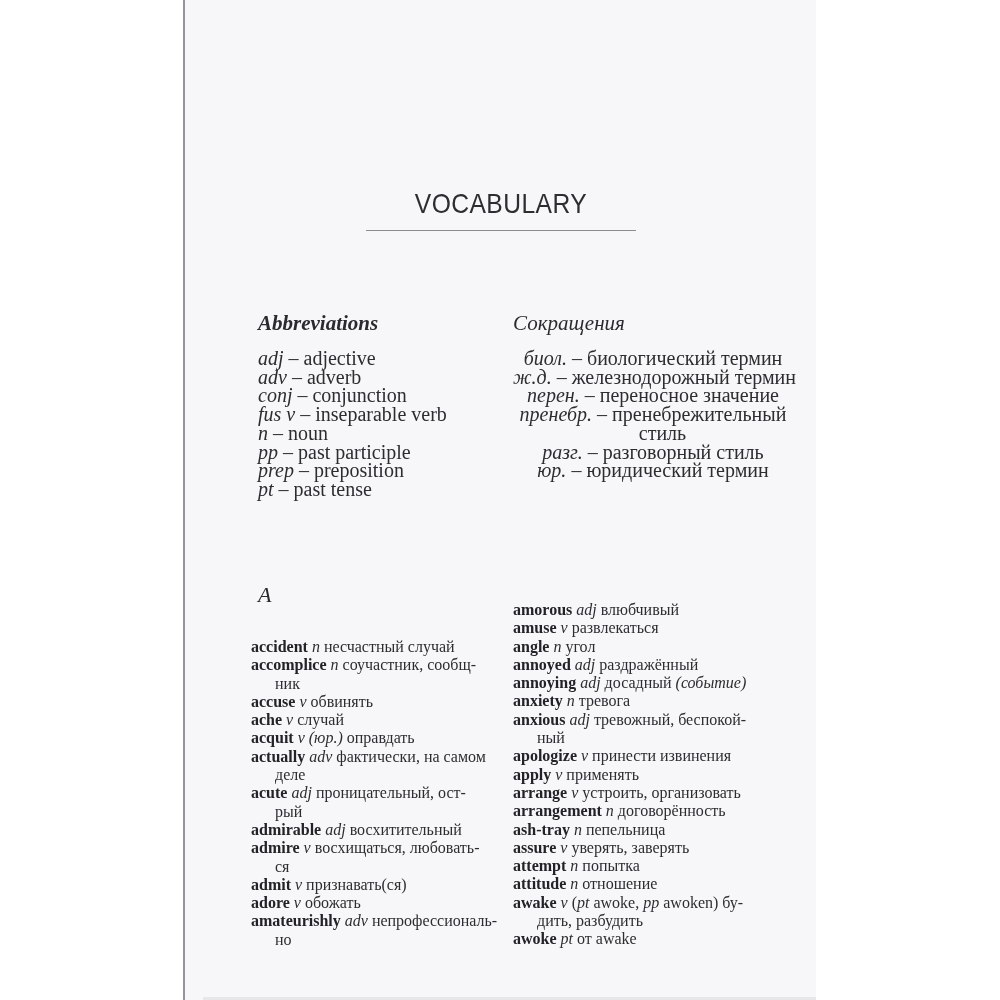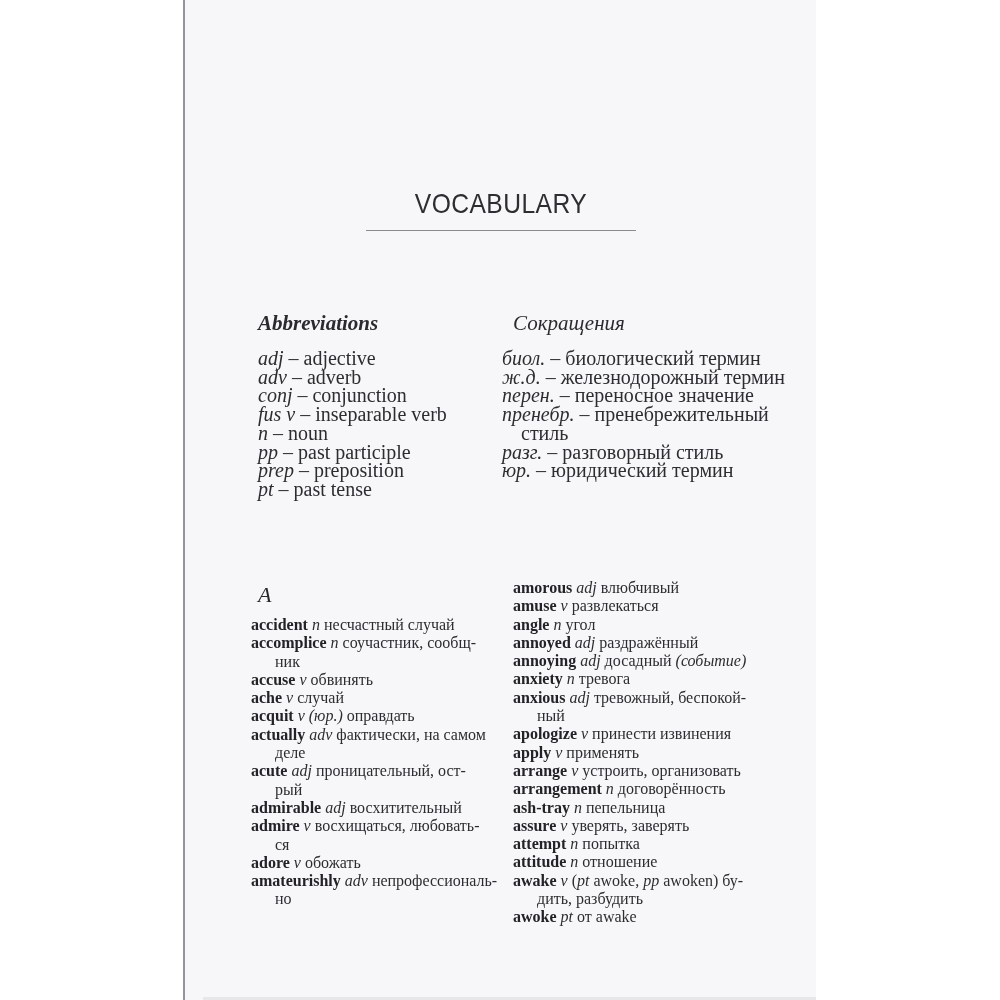--- a/index.html
+++ b/index.html
@@ -28,31 +28,31 @@
     position:absolute;top:230px;left:50%;transform:translateX(-50%);
     width:270px;height:1px;background:#8c8c90;
   }
   .abb-heading{
     position:absolute;font-style:italic;font-size:21px;line-height:26px;color:#2b2b2f;
   }
   .abb-heading.en{left:73px;top:310px;font-weight:bold;}
   .abb-heading.ru{left:328px;top:310px;}
   .abb-list{position:absolute;top:349px;color:#2d2d31;}
   .abb-list.en{left:73px;width:250px;}
-  .abb-list.ru{left:317px;width:280px;}
+  .abb-list.ru{left:328px;width:280px;text-align:center;}
   .abb-item{
     font-size:20px;line-height:18.7px;white-space:pre;
     padding-left:19px;text-indent:-19px;
   }
   .abb-term{font-style:italic;}
   .letter{
     position:absolute;left:73px;top:582px;
     font-style:italic;font-size:22px;line-height:26px;color:#28282c;
   }
-  .dict-col{position:absolute;color:#2d2d31;}
+  .dict-col{position:absolute;color:#2d2d31;margin-top:22px;}
   .dict-col.left{left:66px;top:616px;width:252px;}
   .dict-col.right{left:328px;top:579px;width:264px;}
   .entry{
     font-size:16px;line-height:18.3px;white-space:pre;
     padding-left:24px;text-indent:-24px;
   }
   .r-b{font-weight:700;color:#232327;}
   .r-i{font-style:italic;}
 </style>
 </head>
@@ -98,20 +98,21 @@
         <div class="entry"><span class="r-b">accuse </span><span class="r-i">v </span><span class="r-r">обвинять</span></div>
         <div class="entry"><span class="r-b">ache </span><span class="r-i">v </span><span class="r-r">случай</span></div>
         <div class="entry"><span class="r-b">acquit </span><span class="r-i">v (юр.) </span><span class="r-r">оправдать</span></div>
         <div class="entry"><span class="r-b">actually </span><span class="r-i">adv </span><span class="r-r">фактически, на самом
 деле</span></div>
         <div class="entry"><span class="r-b">acute </span><span class="r-i">adj </span><span class="r-r">проницательный, ост-
 рый</span></div>
         <div class="entry"><span class="r-b">admirable </span><span class="r-i">adj </span><span class="r-r">восхитительный</span></div>
         <div class="entry"><span class="r-b">admire </span><span class="r-i">v </span><span class="r-r">восхищаться, любовать-
 ся</span></div>
+        <div class="entry"><span class="r-b">admit </span><span class="r-i">v </span><span class="r-r">признавать(ся)</span></div>
         <div class="entry"><span class="r-b">adore </span><span class="r-i">v </span><span class="r-r">обожать</span></div>
         <div class="entry"><span class="r-b">amateurishly </span><span class="r-i">adv </span><span class="r-r">непрофессиональ-
 но</span></div>
       </div>
     <div class="dict-col right" id="dict-right">
         <div class="entry"><span class="r-b">amorous </span><span class="r-i">adj </span><span class="r-r">влюбчивый</span></div>
         <div class="entry"><span class="r-b">amuse </span><span class="r-i">v </span><span class="r-r">развлекаться</span></div>
         <div class="entry"><span class="r-b">angle </span><span class="r-i">n </span><span class="r-r">угол</span></div>
         <div class="entry"><span class="r-b">annoyed </span><span class="r-i">adj </span><span class="r-r">раздражённый</span></div>
         <div class="entry"><span class="r-b">annoying </span><span class="r-i">adj </span><span class="r-r">досадный </span><span class="r-i">(событие)</span></div>

